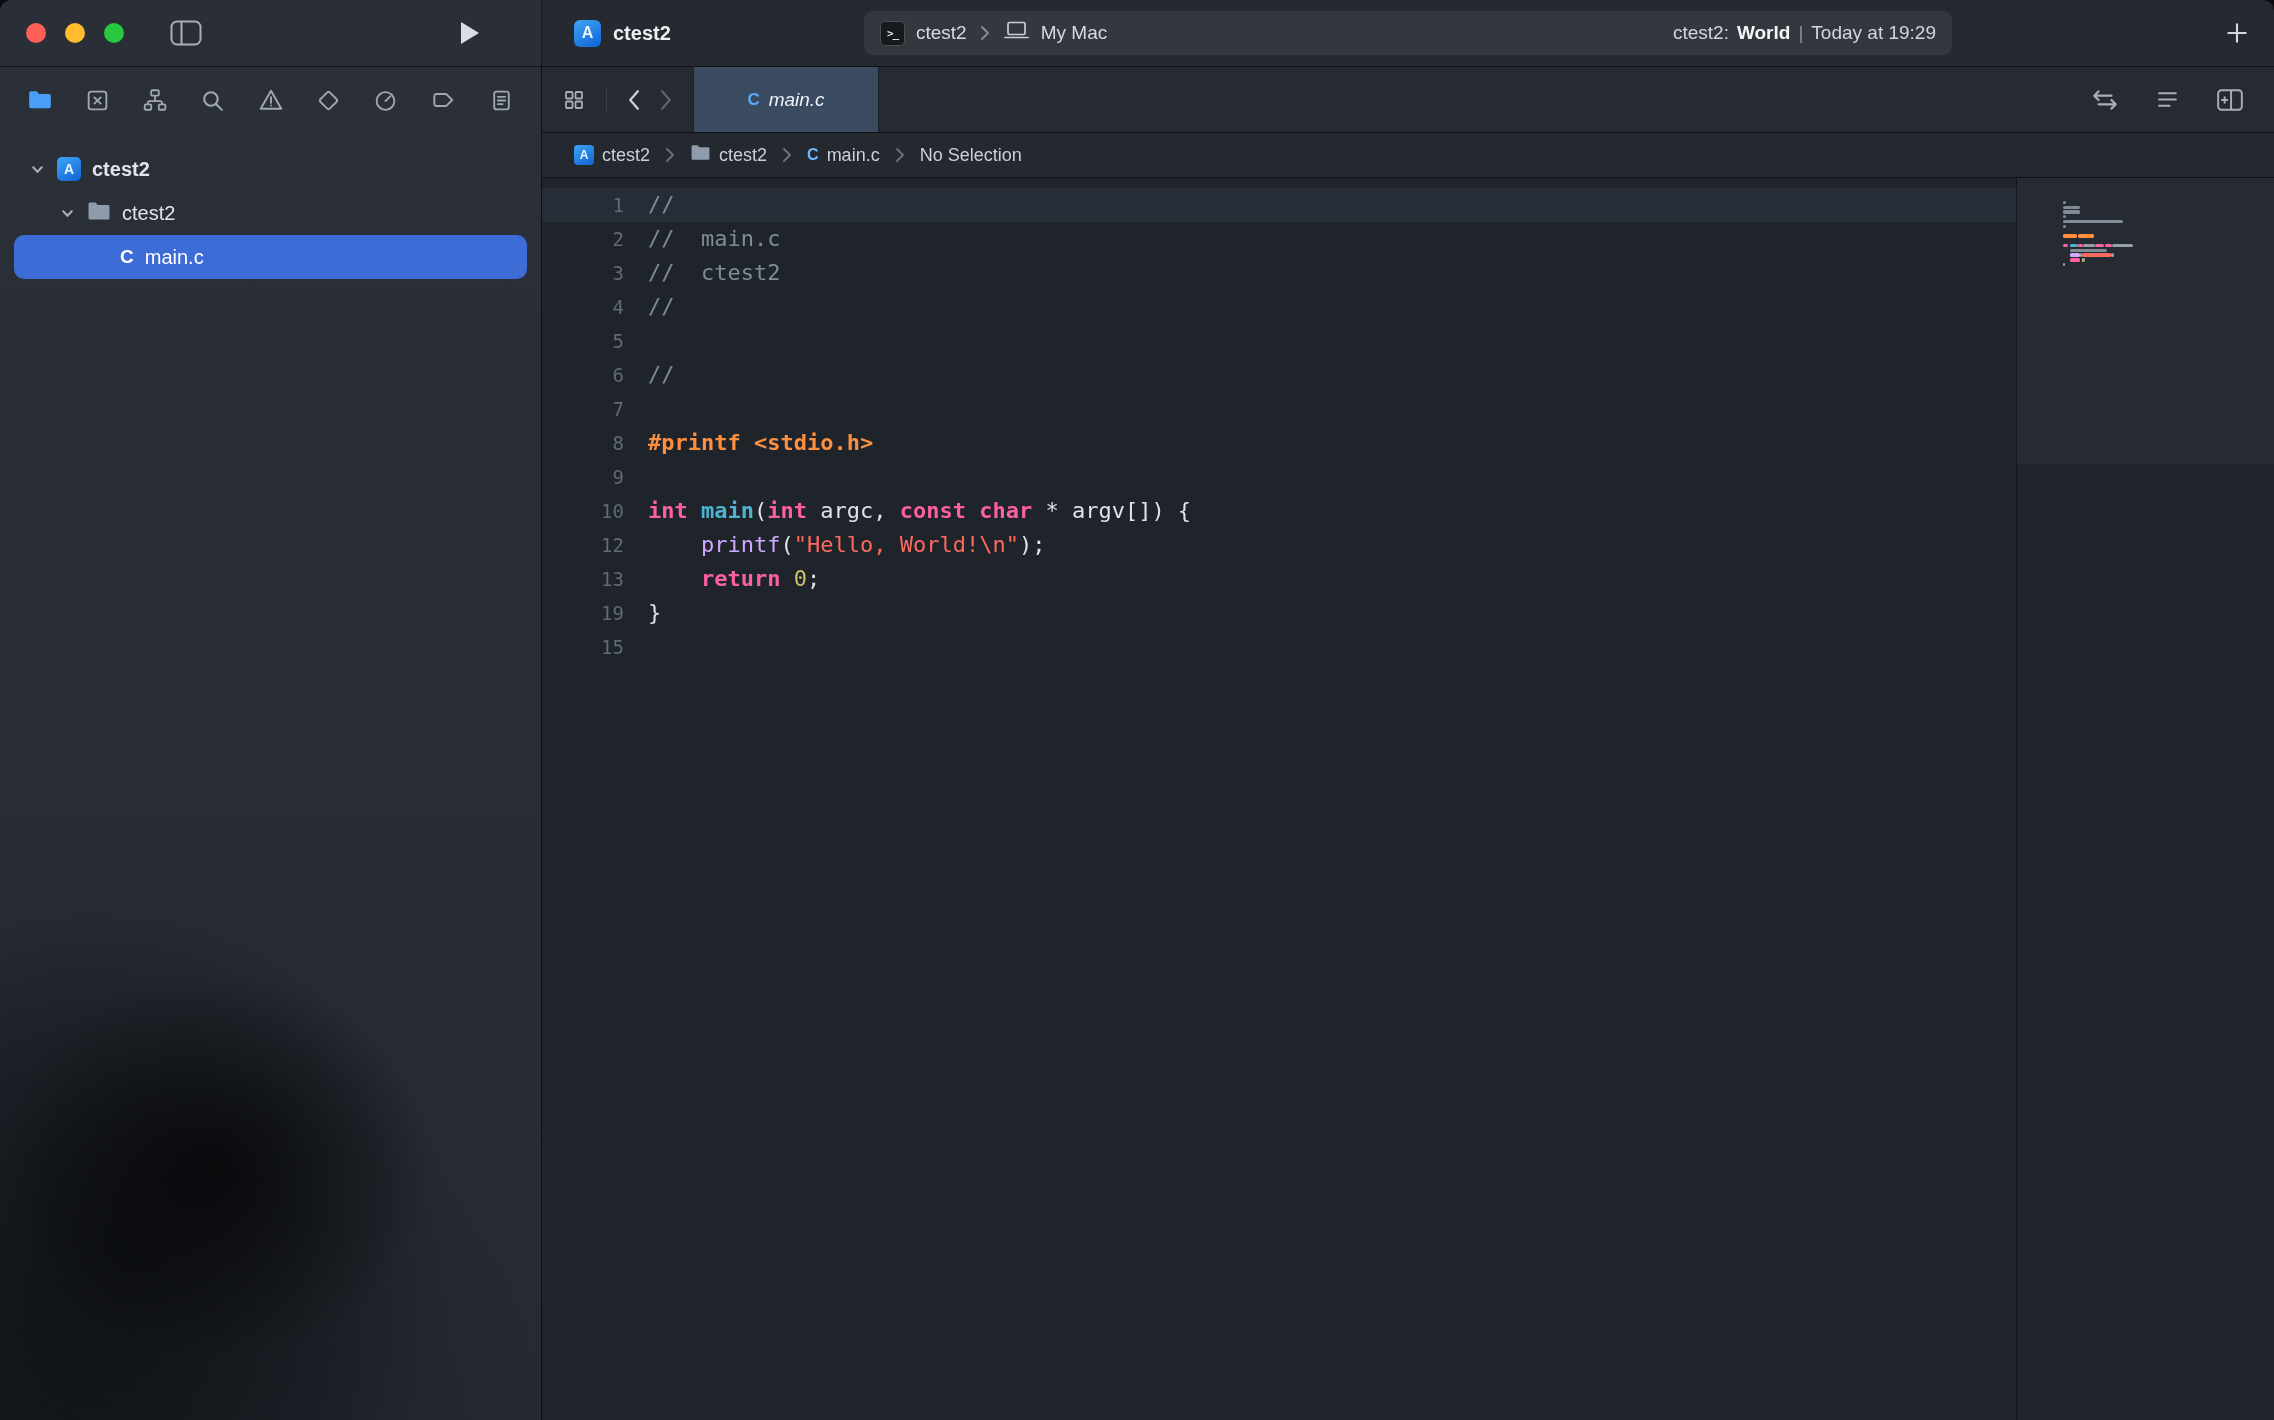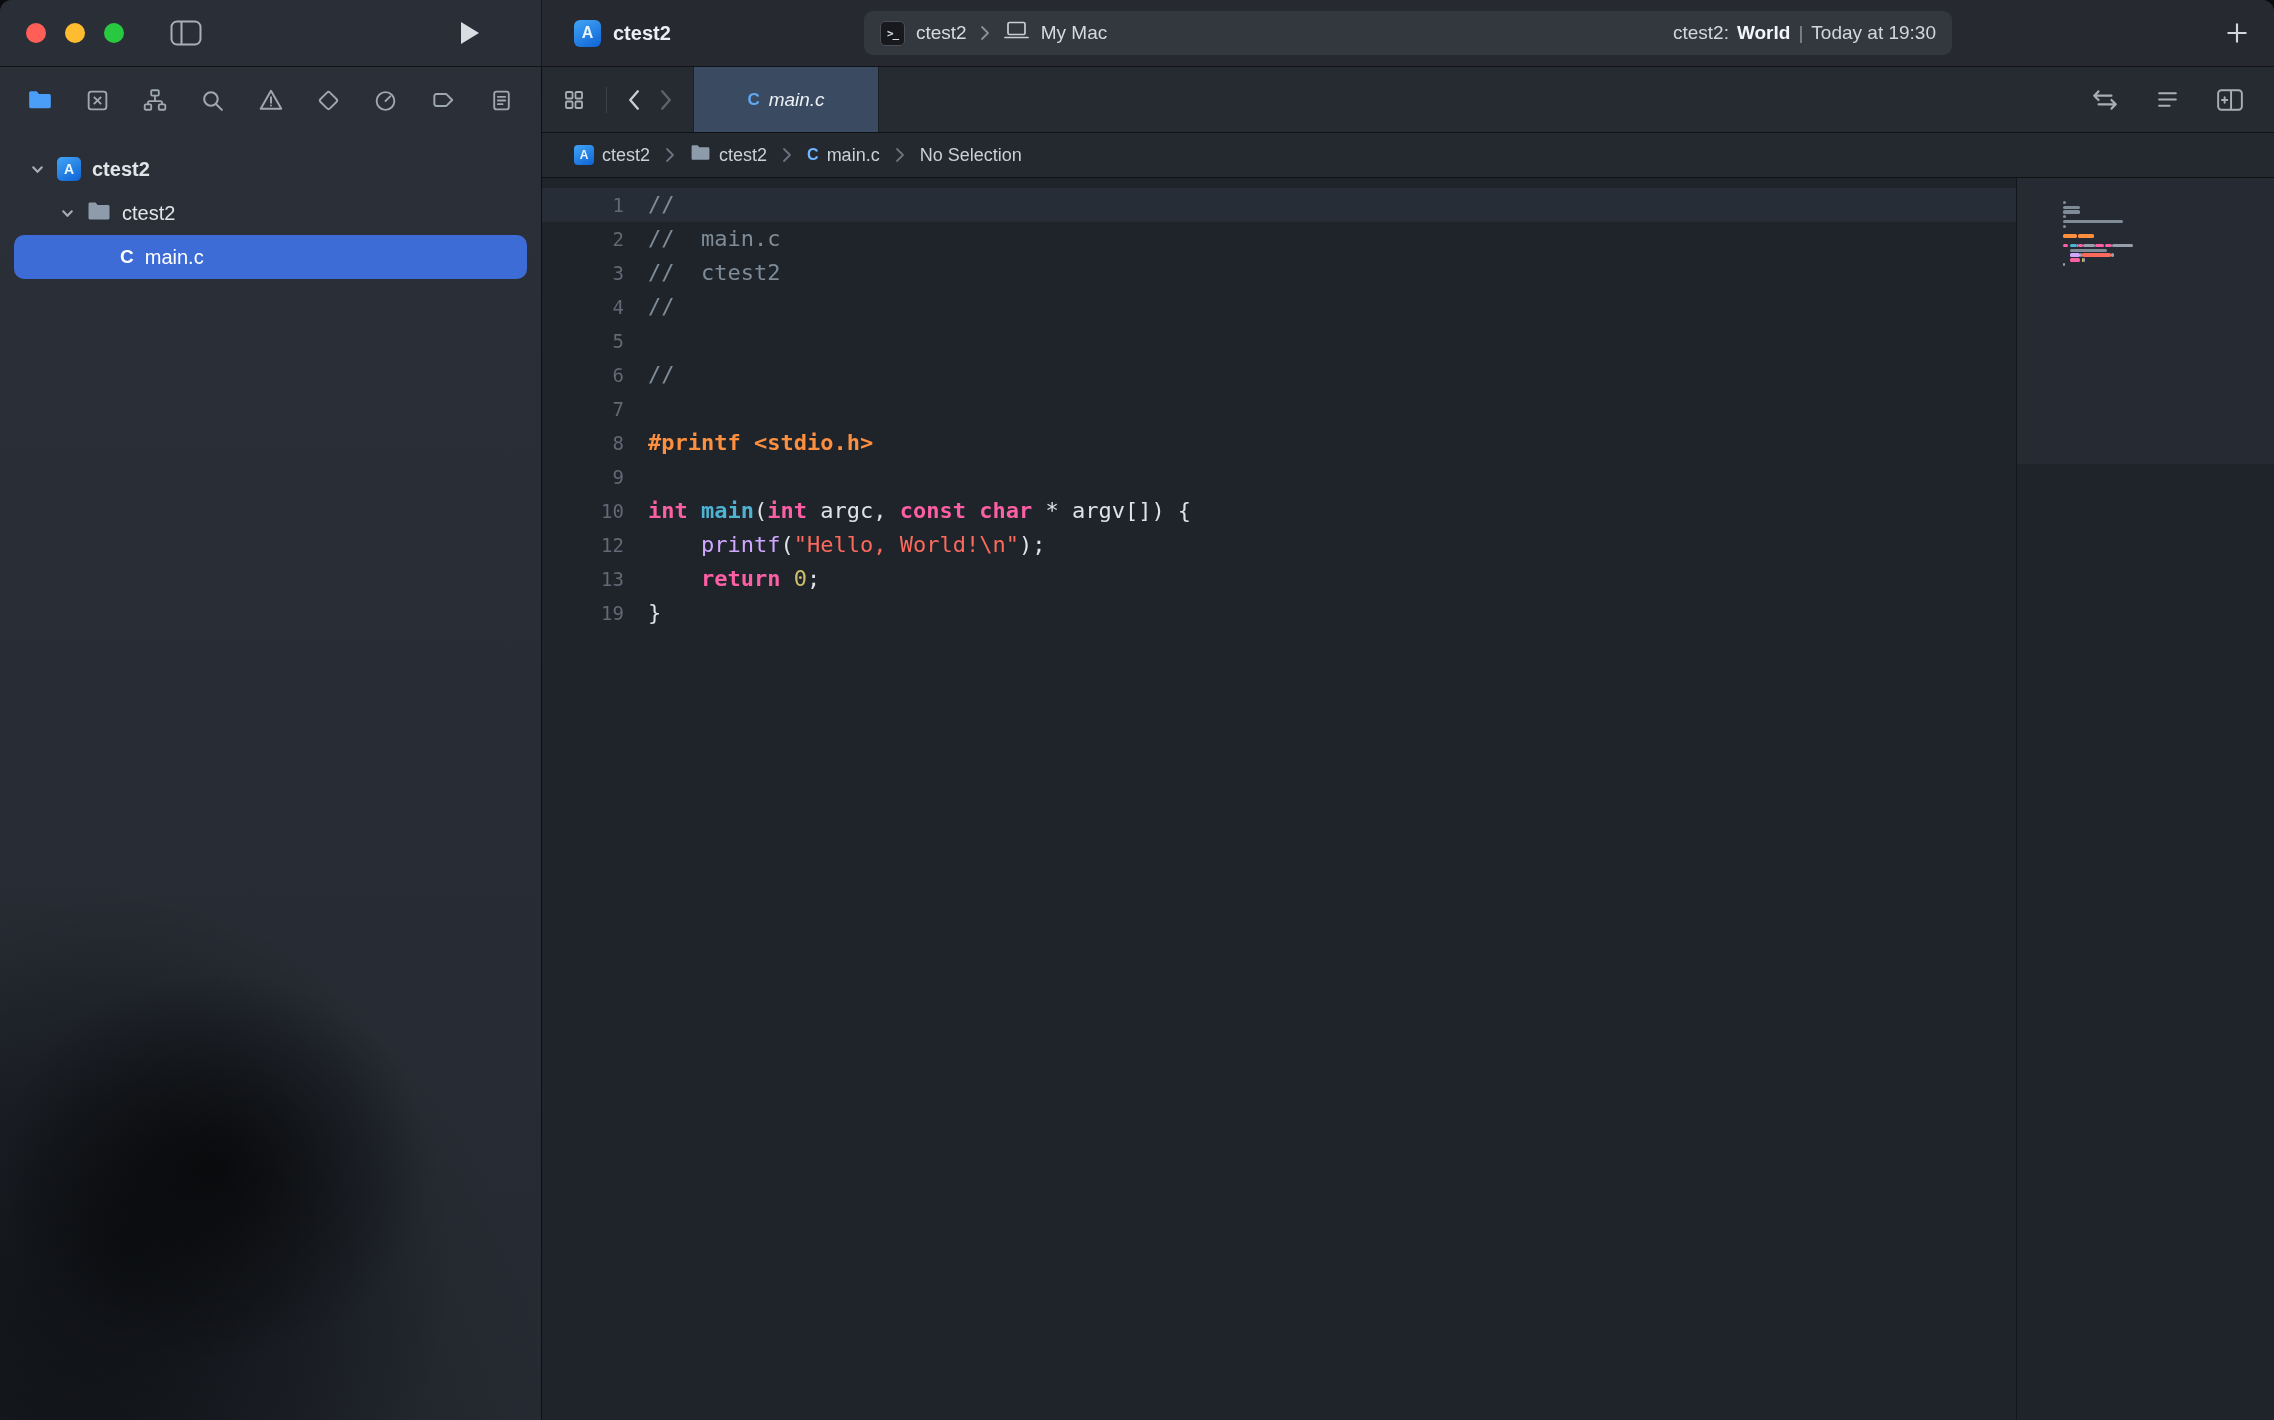--- a/index.html
+++ b/index.html
@@ -141,21 +141,21 @@
               <rect x="5" y="1.5" width="17" height="12" rx="1.5"></rect>
                 <path d="M2 16.5 h23" stroke-linecap="round"></path>
             </svg>
           </span>
           <span>My Mac</span>
         </div>
         <div class="status">
           <span>ctest2:</span>
           <span class="state">World</span>
           <span class="sep">|</span>
-          <span>Today at 19:30</span>
+          <span>Today at 19:29</span>
         </div>
       </div>
 
       <button class="icon-btn add-btn">
         <svg width="26" height="26" viewBox="0 0 24 24">
           <path d="M12 4 v16 M4 12 h16" stroke="#D3D7DC" stroke-width="2" stroke-linecap="round" fill="none"></path>
         </svg>
       </button>
     </div>
   </div>
@@ -347,20 +347,21 @@
             <div class="code-line"><span class="line-num">4</span><span class="line-text"><span class="tok-comment" style="color: rgb(127, 140, 152);">//</span></span></div>
             <div class="code-line"><span class="line-num">5</span></div>
             <div class="code-line"><span class="line-num">6</span><span class="line-text"><span class="tok-comment" style="color: rgb(127, 140, 152);">//</span></span></div>
             <div class="code-line"><span class="line-num">7</span><span class="line-text"></span></div>
             <div class="code-line"><span class="line-num">8</span><span class="line-text"><span class="tok-preprocessor" style="color: rgb(253, 143, 63);">#printf</span><span class="tok-plain" style="color: rgb(223, 227, 232);"> </span><span class="tok-preprocessor" style="color: rgb(253, 143, 63);">&lt;stdio.h&gt;</span></span></div>
             <div class="code-line"><span class="line-num">9</span><span class="line-text"></span></div>
             <div class="code-line"><span class="line-num">10</span><span class="line-text"><span class="tok-keyword" style="color: rgb(252, 95, 163);">int</span><span class="tok-plain" style="color: rgb(223, 227, 232);"> </span><span class="tok-function_decl" style="color: rgb(78, 178, 211);">main</span><span class="tok-plain" style="color: rgb(223, 227, 232);">(</span><span class="tok-keyword" style="color: rgb(252, 95, 163);">int</span><span class="tok-plain" style="color: rgb(223, 227, 232);"> argc, </span><span class="tok-keyword" style="color: rgb(252, 95, 163);">const</span><span class="tok-plain" style="color: rgb(223, 227, 232);"> </span><span class="tok-keyword" style="color: rgb(252, 95, 163);">char</span><span class="tok-plain" style="color: rgb(223, 227, 232);"> * argv[]) {</span></span></div>
             <div class="code-line"><span class="line-num">12</span><span class="line-text"><span class="tok-plain" style="color: rgb(223, 227, 232);">    </span><span class="tok-function_call" style="color: rgb(208, 168, 255);">printf</span><span class="tok-plain" style="color: rgb(223, 227, 232);">(</span><span class="tok-string" style="color: rgb(252, 106, 93);">"Hello, World!\n"</span><span class="tok-plain" style="color: rgb(223, 227, 232);">);</span></span></div>
             <div class="code-line"><span class="line-num">13</span><span class="line-text"><span class="tok-plain" style="color: rgb(223, 227, 232);">    </span><span class="tok-keyword" style="color: rgb(252, 95, 163);">return</span><span class="tok-plain" style="color: rgb(223, 227, 232);"> </span><span class="tok-number" style="color: rgb(208, 191, 105);">0</span><span class="tok-plain" style="color: rgb(223, 227, 232);">;</span></span></div>
             <div class="code-line"><span class="line-num">19</span><span class="line-text"><span class="tok-plain" style="color: rgb(223, 227, 232);">}</span></span></div>
+            <div class="code-line"><span class="line-num">15</span><span class="line-text"></span></div>
           </div>
         <div class="minimap">
           <div class="mm-viewport"></div>
           <div class="mm-marks">
               <div class="mm-line">
                 <span class="mm-seg" style="width: 3.4px; background: rgb(127, 140, 152);"></span>
               </div>
               <div class="mm-line">
                 <span class="mm-seg" style="width: 17px; background: rgb(127, 140, 152);"></span>
               </div>

